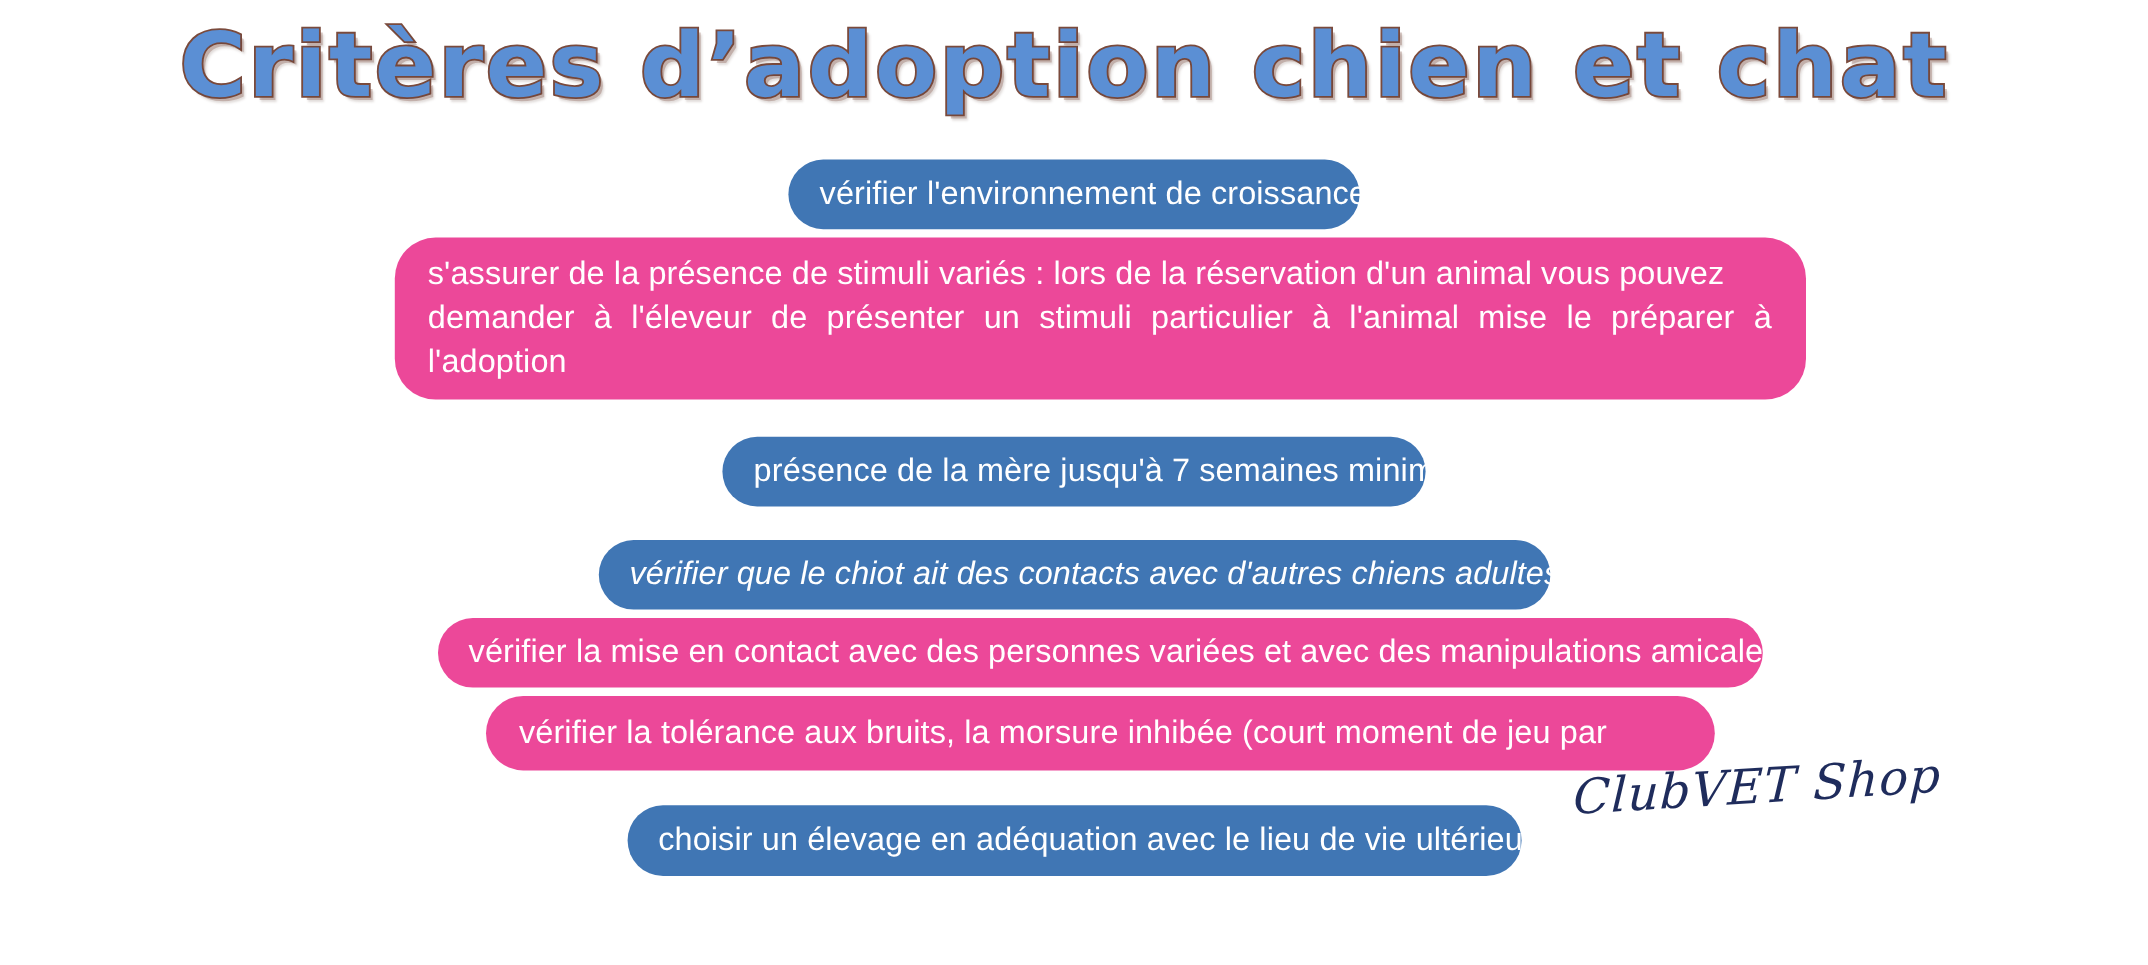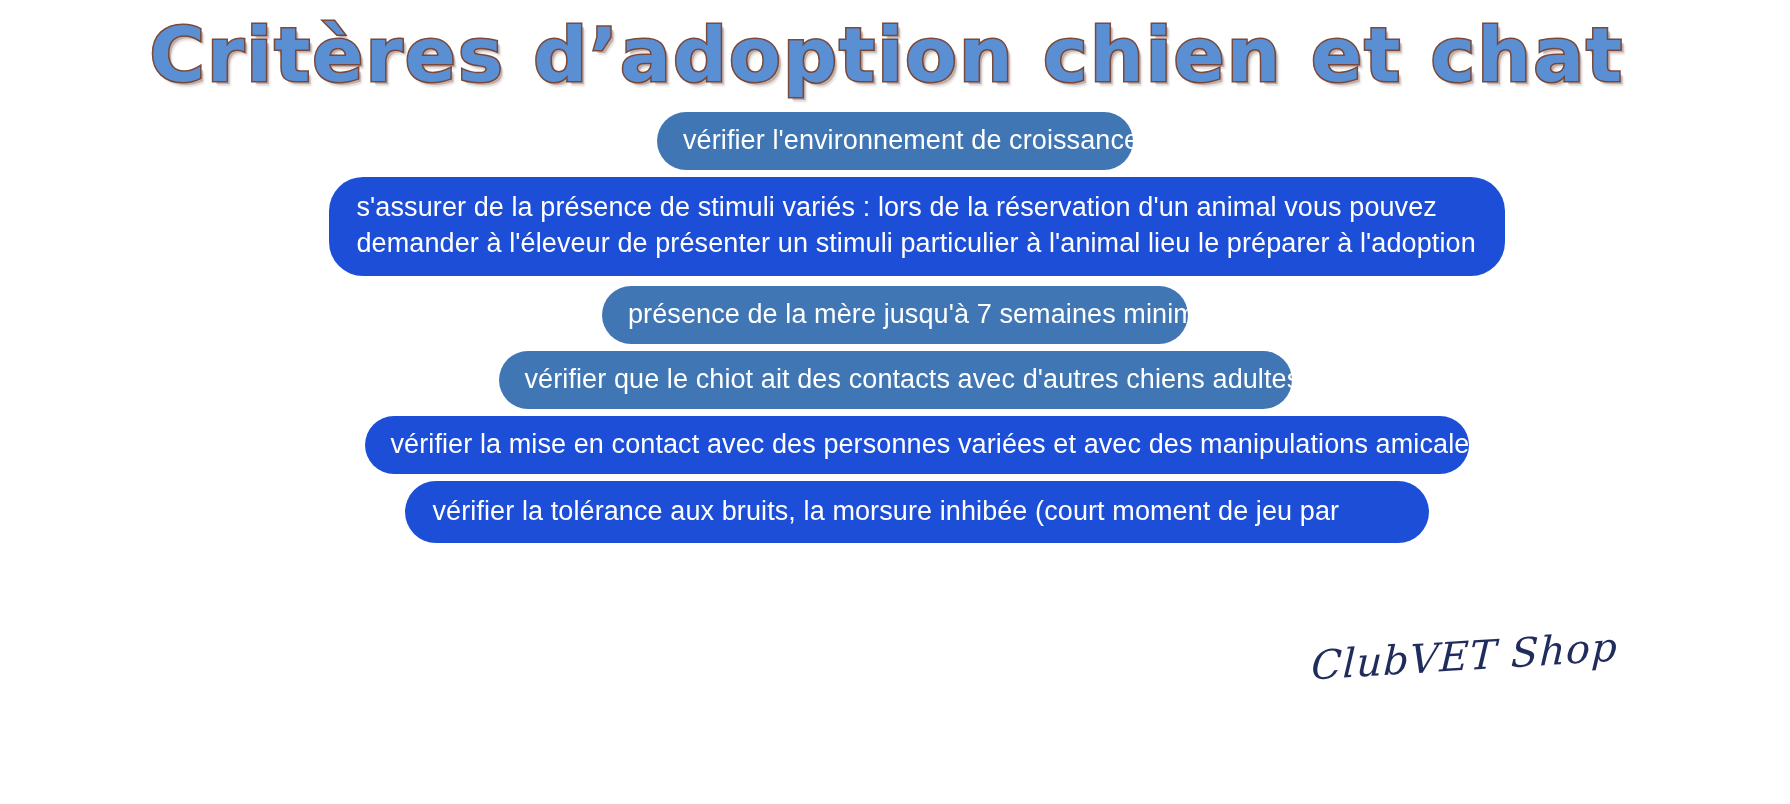--- a/index.html
+++ b/index.html
@@ -68,40 +68,40 @@
     font-family: "Liberation Sans", sans-serif;
     font-size: 27px;
     font-weight: 400;
     line-height: 1.34;
     border-radius: 30px;
     padding: 10px 26px 12px 26px;
     letter-spacing: 0.1px;
     white-space: nowrap;
   }
 
-  .bubble.dark  { background: #4076b4; }
-  .bubble.light { background: #1d4ed8; margin-left: 43px; }
+  .bubble.dark  { background: #4076b4; margin-top: 21px; }
+  .bubble.light { background: #ec4899; margin-left: 43px; }
 
   
   .bubble.multi {
     white-space: normal;
     text-align: justify;
     text-align-last: left;
     border-radius: 34px;
     padding: 12px 28px 14px 28px;
   }
   .bubble.multi .ln {
     display: block;
   }
 
   .bubble.b1  { width: 476px;  text-align: center; }
   .bubble.b2  { width: 1176px; }
   .bubble.b3  { width: 586px;  text-align: right; }
   .bubble.b4  { width: 456px;  text-align: center; }
-  .bubble.b5  { width: 793px;  text-align: right; }
+  .bubble.b5  { width: 793px;  text-align: right; font-style: italic; }
   .bubble.b6  { width: 1104px; text-align: right; }
   .bubble.b7  { width: 1024px; }
   .bubble.b8  { width: 745px;  text-align: center; }
 
   .row-b2 { margin-bottom: 10px; }
   .row-b7 { margin-bottom: 8px; }
 
   
   .logo {
     position: absolute;
@@ -128,21 +128,21 @@
 
   <div class="bubbles">
 
     <div class="bubble-row">
       <div class="bubble dark b1">vérifier l'environnement de croissance</div>
     </div>
 
     <div class="bubble-row row-b2">
       <div class="bubble light b2 multi">
         <span class="ln">s'assurer de la présence de stimuli variés : lors de la réservation d'un animal vous pouvez</span>
-        <span class="ln">demander à l'éleveur de présenter un stimuli particulier à l'animal lieu le préparer à l'adoption</span>
+        <span class="ln">demander à l'éleveur de présenter un stimuli particulier à l'animal mise le préparer à l'adoption</span>
       </div>
     </div>
 
     <div class="bubble-row">
       <div class="bubble dark b3">présence de la mère jusqu'à 7 semaines minimum</div>
     </div>
 
 
     <div class="bubble-row">
       <div class="bubble dark b5">vérifier que le chiot ait des contacts avec d'autres chiens adultes</div>
@@ -151,18 +151,21 @@
     <div class="bubble-row">
       <div class="bubble light b6">vérifier la mise en contact avec des personnes variées et avec des manipulations amicales</div>
     </div>
 
     <div class="bubble-row row-b7">
       <div class="bubble light b7 multi">
         <span class="ln">vérifier la tolérance aux bruits, la morsure inhibée (court moment de jeu par</span>
       </div>
     </div>
 
+    <div class="bubble-row">
+      <div class="bubble dark b8">choisir un élevage en adéquation avec le lieu de vie ultérieur</div>
+    </div>
 
   </div>
 
   <div class="logo">ClubVET Shop</div>
 
 </div>
 
 </body></html>

